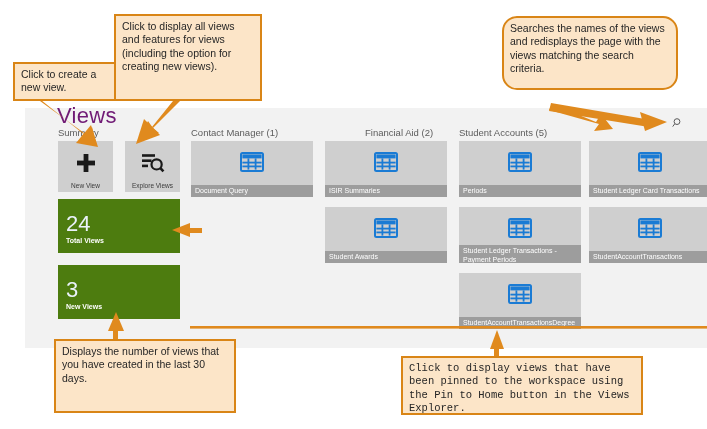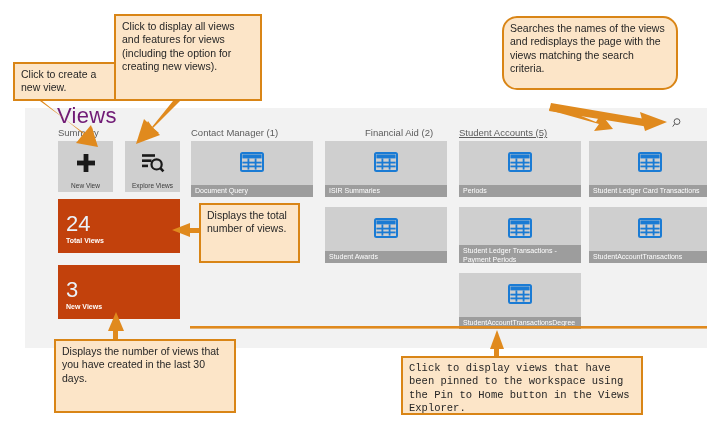--- a/index.html
+++ b/index.html
@@ -50,21 +50,21 @@
   }
   .sq-tile .sglyph{
     position:absolute;left:0;right:0;top:11px;display:flex;justify-content:center;
   }
   .sq-tile .scap{
     position:absolute;left:0;right:0;bottom:2px;
     font-size:6.5px;color:#3a3a3a;text-align:center;line-height:8px;
   }
 
   .stat-tile{
-    position:absolute;background:#c2410c;color:#ffffff;
+    position:absolute;background:#4d7c0f;color:#ffffff;
   }
   .stat-tile .num{
     position:absolute;left:8px;top:14px;font-size:22px;line-height:22px;font-weight:300;
     color:#eaf2fa;
   }
   .stat-tile .lbl{
     position:absolute;left:8px;bottom:8px;font-size:7px;line-height:8px;font-weight:bold;
     color:#ffffff;
   }
 
@@ -88,21 +88,21 @@
   <div class="search-icon">
     <svg width="12" height="12" viewBox="0 0 12 12">
       <circle cx="5" cy="4.6" r="2.9" fill="none" stroke="#5a5a5a" stroke-width="1"></circle>
       <line x1="2.7" y1="6.9" x2="0.7" y2="9.6" stroke="#5a5a5a" stroke-width="1"></line>
     </svg>
   </div>
 
   <div class="grp-head" style="left:58px;top:127px;">Summary</div>
   <div class="grp-head" style="left:191px;top:127px;">Contact Manager (1)</div>
   <div class="grp-head" style="left:325px;top:127px;padding-left:40px;">Financial Aid (2)</div>
-  <div class="grp-head" style="left:459px;top:127px;text-decoration:underline;">Student Accounts (5)</div>
+  <div class="grp-head" style="left:459px;top:127px;">Student Accounts (5)</div>
 
   <div class="sq-tile" style="left:58px;top:141px;width:55px;height:51px;">
     <div class="sglyph">
       <svg width="22" height="22" viewBox="0 0 22 22">
         <rect x="8.6" y="2" width="4.8" height="18" fill="#1a1a1a"></rect>
         <rect x="2" y="8.6" width="18" height="4.8" fill="#1a1a1a"></rect>
       </svg>
     </div>
     <div class="scap">New View</div>
   </div>
@@ -275,19 +275,18 @@
       <rect x="494" y="346" width="5" height="12" fill="#e08a1e"></rect>
     </g>
   </svg>
 
   <div class="callout" style="left:13px;top:62px;width:106px;height:39px;">Click to create a new view.</div>
 
   <div class="callout" style="left:114px;top:14px;width:148px;height:87px;">Click to display all views and features for views (including the option for creating new views).</div>
 
   <div class="callout" style="left:502px;top:16px;width:176px;height:74px;border-radius:15px;">Searches the names of the views and redisplays the page with the views matching the search criteria.</div>
 
-  <div class="callout" style="left:199px;top:203px;width:101px;height:60px;">Displays the total number of views.</div>
 
   <div class="callout" style="left:54px;top:339px;width:182px;height:74px;">Displays the number of views that you have created in the last 30 days.</div>
 
   <div class="callout" style="left:401px;top:356px;width:242px;height:59px;font-family:Liberation Mono, monospace;">Click to display views that have been pinned to the workspace using the Pin to Home button in the Views Explorer.</div>
 
 </div>
 
 </body></html>

